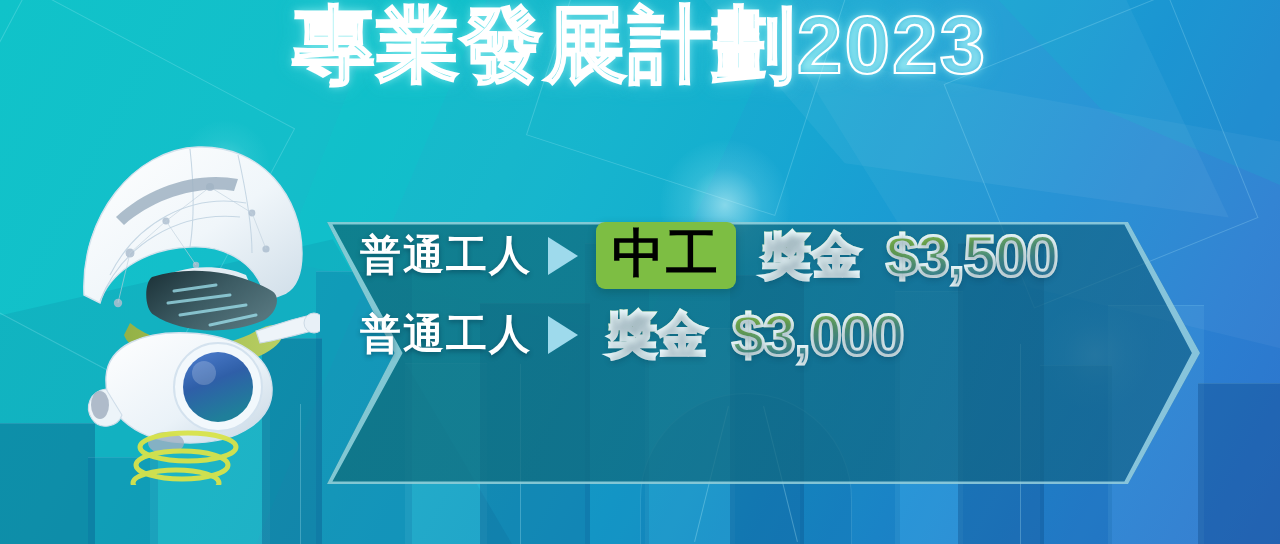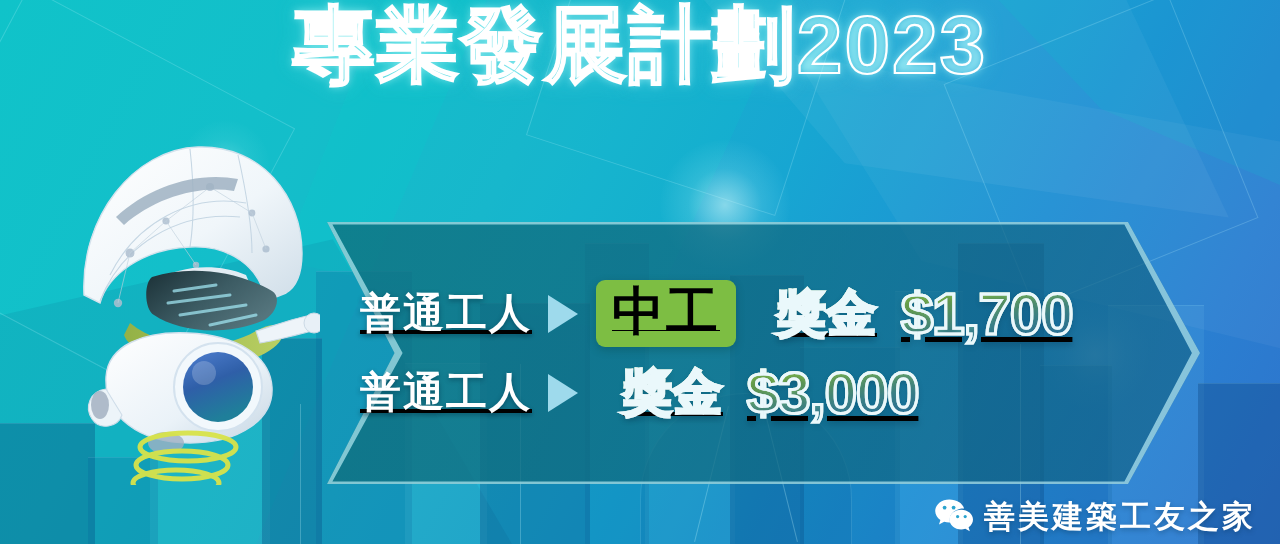--- a/index.html
+++ b/index.html
@@ -126,23 +126,21 @@
       3.0% 0%, 3.6% 1.0%, 11.4% 50%, 3.6% 99%, 91.6% 99%, 99.1% 50%, 91.6% 1.0%, 3.6% 1.0%);
     background: rgba(200,248,255,0.62);
   }
 
   .rows {
     position: absolute;
     left: 36px; top: 0;
     right: 40px; bottom: 0;
     display: flex;
     flex-direction: column;
-    justify-content: center;
     gap: 12px;
-    text-decoration: underline;
   }
   .row {
     display: flex;
     align-items: center;
     gap: 14px;
     padding-left: 24px;
   }
   .role {
     font-family: "Liberation Serif", serif;
     font-size: 41px;
@@ -181,21 +179,21 @@
     font-weight: 700;
     white-space: nowrap;
     background: linear-gradient(170deg, #86c24a 0%, #7fbb52 30%, #4c9a9c 62%, #2f7fae 88%, #2b72a8 100%);
     -webkit-background-clip: text;
     background-clip: text;
     color: transparent;
     -webkit-text-stroke: 3px #eaf8fb;
     paint-order: stroke fill;
     text-shadow: 0 3px 6px rgba(0,40,60,0.30);
   }
-  .award { font-size: 49px; letter-spacing: 1px; margin-left: 27px; }
+  .award { font-size: 49px; letter-spacing: 1px; margin-left: 12px; }
   .amount { font-size: 58px; letter-spacing: -1px; margin-left: 10px; }
 
   
   .brand {
     position: absolute;
     right: 24px;
     bottom: 6px;
     display: flex;
     align-items: center;
     gap: 10px;
@@ -357,40 +355,27 @@
 
     <div class="rows">
 
       <div class="row">
         <span class="role">普通工人</span>
         <span class="tri-icon"></span>
         <span class="badge">
           <span class="badge-text">中工</span>
         </span>
         <span class="award">獎金</span>
-        <span class="amount">$1,700</span>
+        <span class="amount">$3,500</span>
       </div>
 
       <div class="row">
         <span class="role">普通工人</span>
         <span class="tri-icon"></span>
         <span class="award">獎金</span>
         <span class="amount">$3,000</span>
       </div>
 
     </div>
   </div>
 
-  <div class="brand">
-    <span>
-      <svg width="40" height="34" viewBox="0 0 40 34">
-        <path d="M15.2 1.4C7.4 1.4 1.2 6.6 1.2 13c0 3.6 2 6.8 5.2 8.9L5 26.6l5.2-2.8c1.6.5 3.3.7 5 .7h.9c-.3-.9-.4-1.9-.4-2.9 0-6.2 6-11.2 13.4-11.2h1C28.7 5.2 22.6 1.4 15.2 1.4z" fill="#ffffff"></path>
-        <circle cx="10.6" cy="9.6" r="1.9" fill="#2aa4cf"></circle>
-        <circle cx="19.6" cy="9.6" r="1.9" fill="#2aa4cf"></circle>
-        <path d="M39 21.5c0-5.4-5.3-9.8-11.8-9.8S15.4 16.1 15.4 21.5c0 5.5 5.3 9.9 11.8 9.9 1.4 0 2.8-.2 4.1-.6l4.5 2.4-1.2-4c2.8-1.8 4.4-4.5 4.4-7.7z" fill="#ffffff"></path>
-        <circle cx="23.6" cy="18.6" r="1.6" fill="#2aa4cf"></circle>
-        <circle cx="31.2" cy="18.6" r="1.6" fill="#2aa4cf"></circle>
-      </svg>
-    </span>
-    <span class="brand-name">善美建築工友之家</span>
-  </div>
 
 </div>
 
 </body></html>

